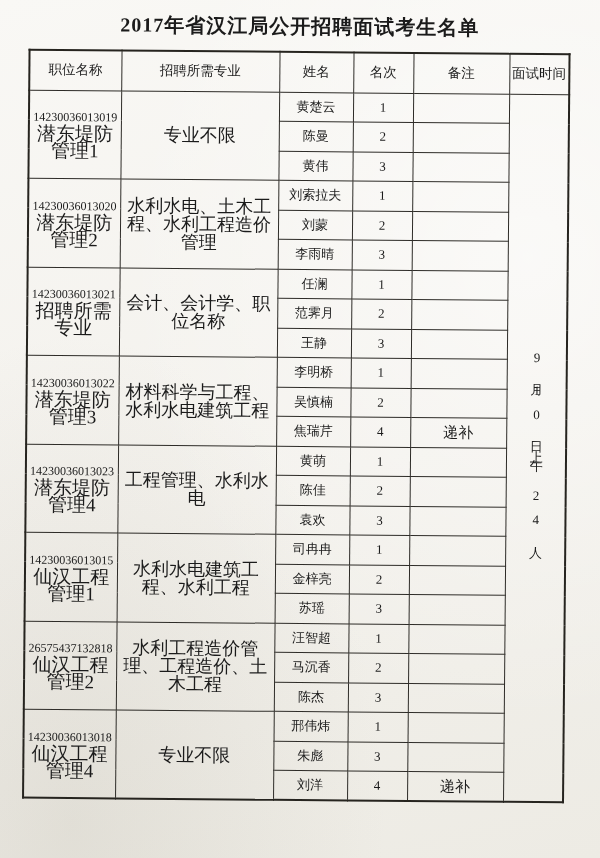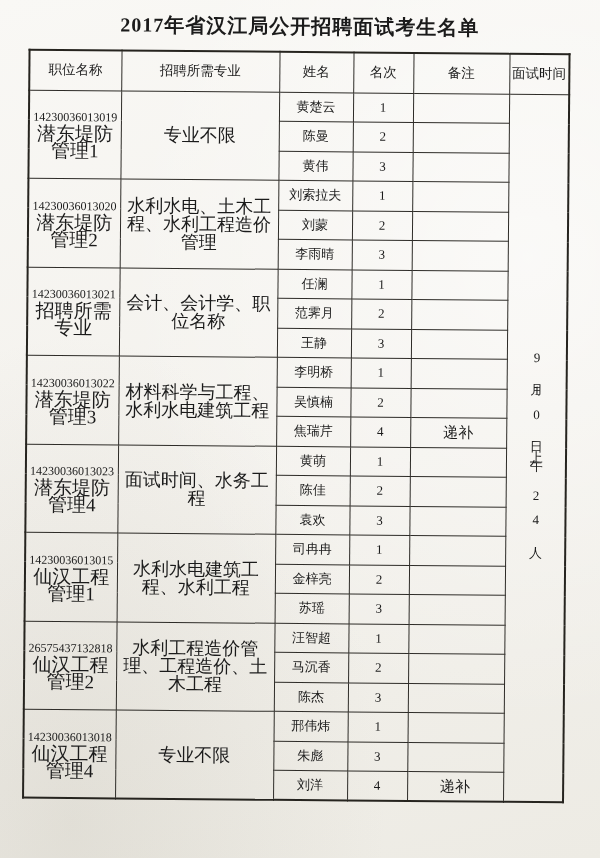--- a/index.html
+++ b/index.html
@@ -152,21 +152,21 @@
           <tr>
             <td class="name-cell">焦瑞芹</td>
             <td class="rank-cell">4</td>
             <td class="remark-cell">递补</td>
           </tr>
           <tr>
             <td class="pos-cell" rowspan="3">
               <div class="pos-code">14230036013023</div>
               <div class="pos-name">潜东堤防管理4</div>
             </td>
-            <td class="major-cell" rowspan="3">面试时间、水务工程</td>
+            <td class="major-cell" rowspan="3">工程管理、水利水电</td>
             <td class="name-cell">黄萌</td>
             <td class="rank-cell">1</td>
             <td class="remark-cell"></td>
           </tr>
           <tr>
             <td class="name-cell">陈佳</td>
             <td class="rank-cell">2</td>
             <td class="remark-cell"></td>
           </tr>
           <tr>

